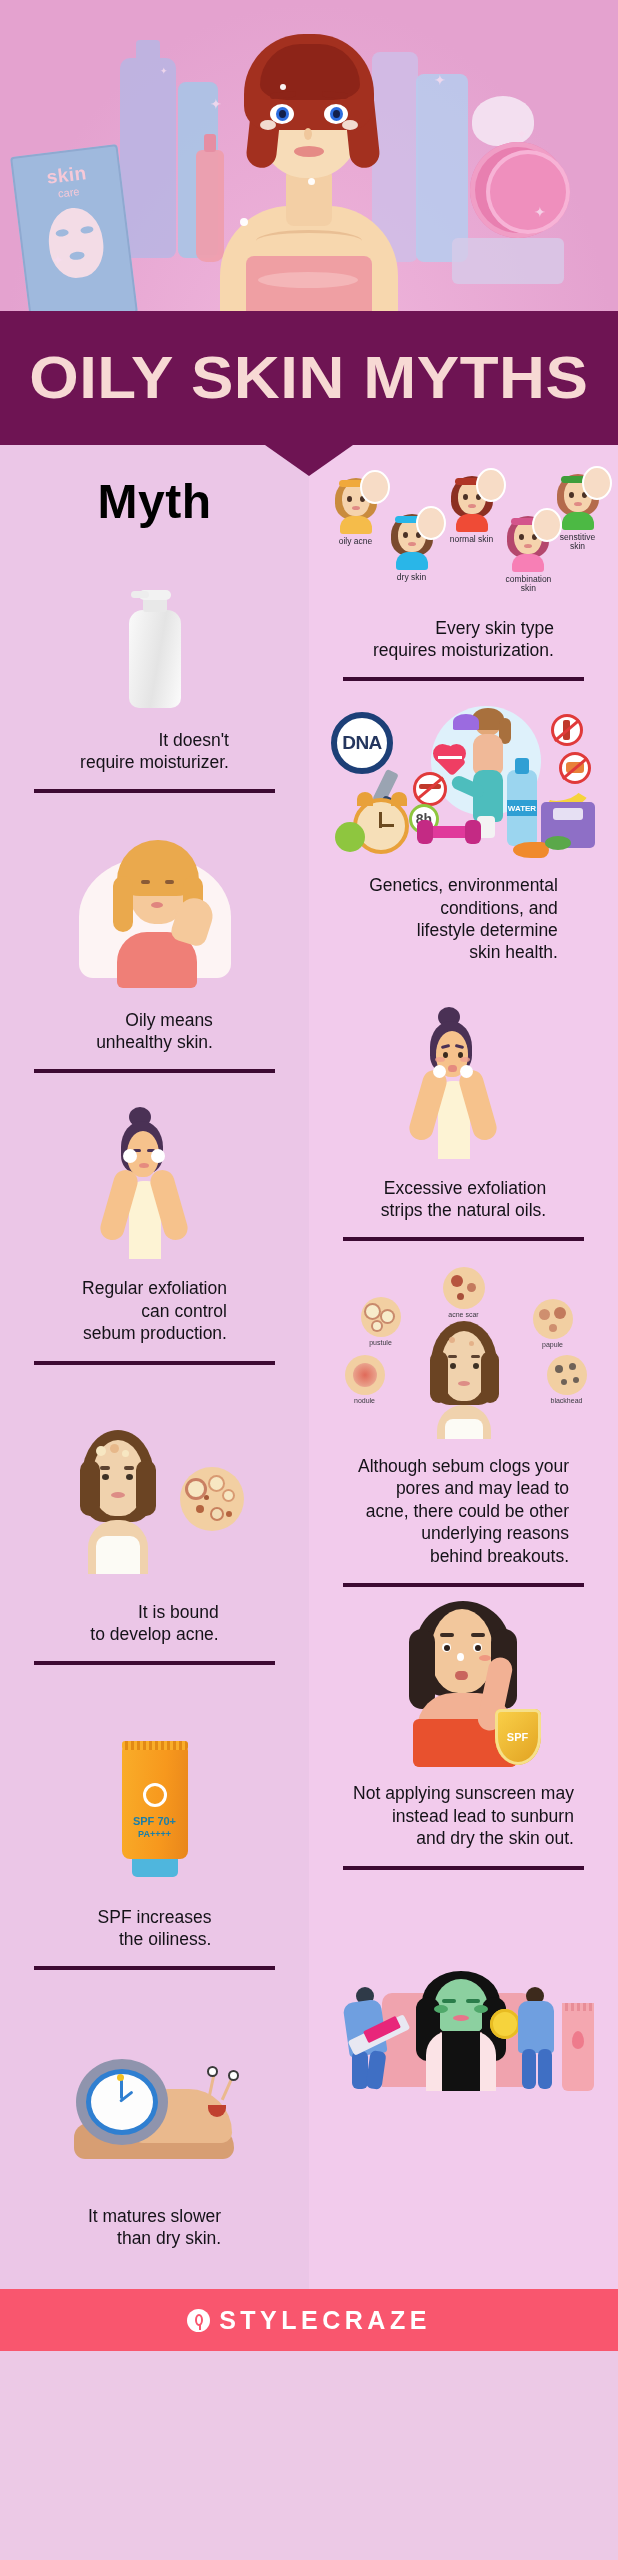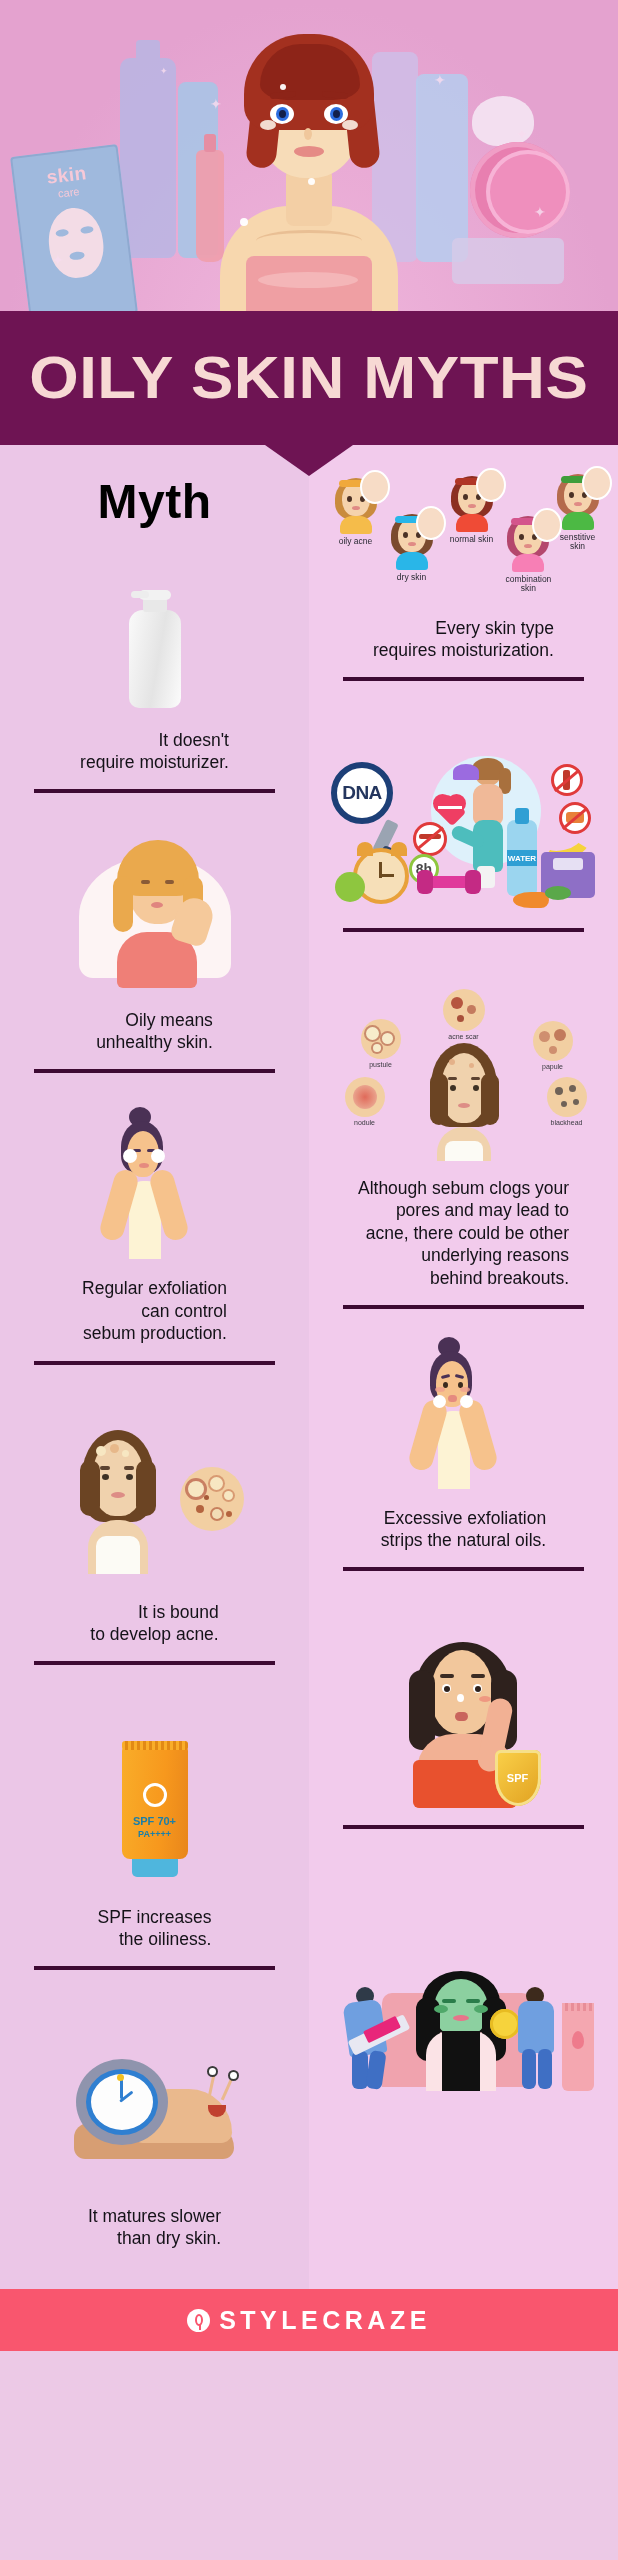--- a/index.html
+++ b/index.html
@@ -572,91 +572,21 @@
 
               <div style="position:absolute;left:208px;top:78px;width:56px;height:36px;border:10px solid #f6d33c;border-color:transparent transparent #f6d33c transparent;border-radius:50%;transform:rotate(-14deg);"></div>
 
               <div style="position:absolute;left:214px;top:106px;width:54px;height:46px;background:#8e6fc6;border-radius:5px;"></div>
               <div style="position:absolute;left:226px;top:112px;width:30px;height:12px;background:#e6e0f3;border-radius:3px;"></div>
 
               <div style="position:absolute;left:186px;top:146px;width:36px;height:16px;background:#f08a2c;border-radius:50% 8px 8px 50%;"></div>
               <div style="position:absolute;left:218px;top:140px;width:26px;height:14px;background:#5aa84a;border-radius:50%;"></div>
             </div>
           </div>
-          <div class="rule"></div>
-        </div>
-      </div>
-
-      <div class="cell" style="height:330px">
-        <div class="cell-inner">
-          <div class="art" style="height:176px">
-            <div style="position:relative;width:266px;height:172px;">
-
-              <div style="position:absolute;left:112px;top:0;">
-                <div class="circleface" style="width:42px;height:42px;margin:0 auto;">
-                  <div class="spot" style="left:8px;top:8px;width:12px;height:12px;background:#b6553f;"></div>
-                  <div class="spot" style="left:24px;top:16px;width:9px;height:9px;background:#c47a5e;"></div>
-                  <div class="spot" style="left:14px;top:26px;width:7px;height:7px;background:#a8503a;"></div>
-                </div>
-                <div style="font-size:7px;color:#3a3a40;text-align:center;margin-top:2px;">acne scar</div>
-              </div>
-
-              <div style="position:absolute;left:30px;top:30px;">
-                <div class="circleface" style="width:40px;height:40px;margin:0 auto;">
-                  <div class="spot" style="left:5px;top:8px;width:13px;height:13px;background:#f7eccb;box-shadow:0 0 0 2px #c98a6c;"></div>
-                  <div class="spot" style="left:21px;top:14px;width:11px;height:11px;background:#f7eccb;box-shadow:0 0 0 2px #c98a6c;"></div>
-                  <div class="spot" style="left:12px;top:25px;width:8px;height:8px;background:#f7eccb;box-shadow:0 0 0 2px #c98a6c;"></div>
-                </div>
-                <div style="font-size:7px;color:#3a3a40;text-align:center;margin-top:2px;">pustule</div>
-              </div>
-
-              <div style="position:absolute;right:24px;top:32px;">
-                <div class="circleface" style="width:40px;height:40px;margin:0 auto;">
-                  <div class="spot" style="left:6px;top:10px;width:11px;height:11px;background:#cf8f6f;"></div>
-                  <div class="spot" style="left:21px;top:8px;width:12px;height:12px;background:#c27a5c;"></div>
-                  <div class="spot" style="left:16px;top:25px;width:8px;height:8px;background:#cf8f6f;"></div>
-                </div>
-                <div style="font-size:7px;color:#3a3a40;text-align:center;margin-top:2px;">papule</div>
-              </div>
-
-              <div style="position:absolute;left:14px;top:88px;">
-                <div class="circleface" style="width:40px;height:40px;margin:0 auto;">
-                  <div class="spot" style="left:8px;top:8px;width:24px;height:24px;background:radial-gradient(circle,#e06a5a 0%,#e89b86 60%,#f0c4a6 100%);"></div>
-                </div>
-                <div style="font-size:7px;color:#3a3a40;text-align:center;margin-top:2px;">nodule</div>
-              </div>
-
-              <div style="position:absolute;right:10px;top:88px;">
-                <div class="circleface" style="width:40px;height:40px;margin:0 auto;">
-                  <div class="spot" style="left:8px;top:10px;width:8px;height:8px;background:#6f6257;"></div>
-                  <div class="spot" style="left:22px;top:8px;width:7px;height:7px;background:#6f6257;"></div>
-                  <div class="spot" style="left:14px;top:24px;width:6px;height:6px;background:#6f6257;"></div>
-                  <div class="spot" style="left:26px;top:22px;width:6px;height:6px;background:#6f6257;"></div>
-                </div>
-                <div style="font-size:7px;color:#3a3a40;text-align:center;margin-top:2px;">blackhead</div>
-              </div>
-
-              <div style="position:absolute;left:94px;top:52px;width:78px;height:120px;">
-                <div style="position:absolute;left:6px;top:2px;width:66px;height:84px;background:#6b4423;border-radius:50% 50% 28% 28%;"></div>
-                <div style="position:absolute;left:16px;top:12px;width:46px;height:70px;background:#f0d2ad;border-radius:50% 50% 44% 44%;"></div>
-                <div style="position:absolute;left:5px;top:32px;width:18px;height:52px;background:#6b4423;border-radius:11px;"></div>
-                <div style="position:absolute;left:56px;top:32px;width:18px;height:52px;background:#6b4423;border-radius:11px;"></div>
-                <div style="position:absolute;left:23px;top:36px;width:9px;height:3px;background:#5c4230;border-radius:2px;"></div>
-                <div style="position:absolute;left:46px;top:36px;width:9px;height:3px;background:#5c4230;border-radius:2px;"></div>
-                <div style="position:absolute;left:25px;top:44px;width:6px;height:6px;background:#3d3125;border-radius:50%;"></div>
-                <div style="position:absolute;left:48px;top:44px;width:6px;height:6px;background:#3d3125;border-radius:50%;"></div>
-                <div style="position:absolute;left:33px;top:62px;width:12px;height:5px;background:#dd8d86;border-radius:50%;"></div>
-                <div style="position:absolute;left:24px;top:18px;width:6px;height:6px;background:#e4b189;border-radius:50%;"></div>
-                <div style="position:absolute;left:44px;top:22px;width:5px;height:5px;background:#e4b189;border-radius:50%;"></div>
-                <div style="position:absolute;left:12px;top:86px;width:54px;height:34px;background:#f0d2ad;border-radius:26px 26px 0 0;"></div>
-                <div style="position:absolute;left:20px;top:100px;width:38px;height:20px;background:#fcfbf5;border-radius:8px 8px 0 0;"></div>
-              </div>
-            </div>
-          </div>
-          <p class="txt">Although sebum clogs your<br>pores and may lead to<br>acne, there could be other<br>underlying reasons<br>behind breakouts.</p>
+          <p class="txt">Genetics, environmental<br>conditions, and<br>lifestyle determine<br>skin health.</p>
           <div class="rule"></div>
         </div>
       </div>
 
       <div class="cell" style="height:278px">
         <div class="cell-inner">
           <div class="art" style="height:160px">
             <div style="position:relative;width:112px;height:152px;">
               <div style="position:absolute;left:30px;top:0;width:22px;height:20px;background:#4a3155;border-radius:50%;"></div>
               <div style="position:absolute;left:22px;top:14px;width:42px;height:52px;background:#4a3155;border-radius:50% 50% 34% 34%;"></div>
@@ -673,20 +603,91 @@
               <div style="position:absolute;left:58px;top:62px;width:24px;height:72px;background:#f6c28c;border-radius:16px;transform:rotate(-16deg);"></div>
               <div style="position:absolute;left:25px;top:58px;width:13px;height:13px;background:#fff;border-radius:50%;"></div>
               <div style="position:absolute;left:52px;top:58px;width:13px;height:13px;background:#fff;border-radius:50%;"></div>
             </div>
           </div>
           <p class="txt">Excessive exfoliation<br>strips the natural oils.</p>
           <div class="rule"></div>
         </div>
       </div>
 
+      <div class="cell" style="height:330px">
+        <div class="cell-inner">
+          <div class="art" style="height:176px">
+            <div style="position:relative;width:266px;height:172px;">
+
+              <div style="position:absolute;left:112px;top:0;">
+                <div class="circleface" style="width:42px;height:42px;margin:0 auto;">
+                  <div class="spot" style="left:8px;top:8px;width:12px;height:12px;background:#b6553f;"></div>
+                  <div class="spot" style="left:24px;top:16px;width:9px;height:9px;background:#c47a5e;"></div>
+                  <div class="spot" style="left:14px;top:26px;width:7px;height:7px;background:#a8503a;"></div>
+                </div>
+                <div style="font-size:7px;color:#3a3a40;text-align:center;margin-top:2px;">acne scar</div>
+              </div>
+
+              <div style="position:absolute;left:30px;top:30px;">
+                <div class="circleface" style="width:40px;height:40px;margin:0 auto;">
+                  <div class="spot" style="left:5px;top:8px;width:13px;height:13px;background:#f7eccb;box-shadow:0 0 0 2px #c98a6c;"></div>
+                  <div class="spot" style="left:21px;top:14px;width:11px;height:11px;background:#f7eccb;box-shadow:0 0 0 2px #c98a6c;"></div>
+                  <div class="spot" style="left:12px;top:25px;width:8px;height:8px;background:#f7eccb;box-shadow:0 0 0 2px #c98a6c;"></div>
+                </div>
+                <div style="font-size:7px;color:#3a3a40;text-align:center;margin-top:2px;">pustule</div>
+              </div>
+
+              <div style="position:absolute;right:24px;top:32px;">
+                <div class="circleface" style="width:40px;height:40px;margin:0 auto;">
+                  <div class="spot" style="left:6px;top:10px;width:11px;height:11px;background:#cf8f6f;"></div>
+                  <div class="spot" style="left:21px;top:8px;width:12px;height:12px;background:#c27a5c;"></div>
+                  <div class="spot" style="left:16px;top:25px;width:8px;height:8px;background:#cf8f6f;"></div>
+                </div>
+                <div style="font-size:7px;color:#3a3a40;text-align:center;margin-top:2px;">papule</div>
+              </div>
+
+              <div style="position:absolute;left:14px;top:88px;">
+                <div class="circleface" style="width:40px;height:40px;margin:0 auto;">
+                  <div class="spot" style="left:8px;top:8px;width:24px;height:24px;background:radial-gradient(circle,#e06a5a 0%,#e89b86 60%,#f0c4a6 100%);"></div>
+                </div>
+                <div style="font-size:7px;color:#3a3a40;text-align:center;margin-top:2px;">nodule</div>
+              </div>
+
+              <div style="position:absolute;right:10px;top:88px;">
+                <div class="circleface" style="width:40px;height:40px;margin:0 auto;">
+                  <div class="spot" style="left:8px;top:10px;width:8px;height:8px;background:#6f6257;"></div>
+                  <div class="spot" style="left:22px;top:8px;width:7px;height:7px;background:#6f6257;"></div>
+                  <div class="spot" style="left:14px;top:24px;width:6px;height:6px;background:#6f6257;"></div>
+                  <div class="spot" style="left:26px;top:22px;width:6px;height:6px;background:#6f6257;"></div>
+                </div>
+                <div style="font-size:7px;color:#3a3a40;text-align:center;margin-top:2px;">blackhead</div>
+              </div>
+
+              <div style="position:absolute;left:94px;top:52px;width:78px;height:120px;">
+                <div style="position:absolute;left:6px;top:2px;width:66px;height:84px;background:#6b4423;border-radius:50% 50% 28% 28%;"></div>
+                <div style="position:absolute;left:16px;top:12px;width:46px;height:70px;background:#f0d2ad;border-radius:50% 50% 44% 44%;"></div>
+                <div style="position:absolute;left:5px;top:32px;width:18px;height:52px;background:#6b4423;border-radius:11px;"></div>
+                <div style="position:absolute;left:56px;top:32px;width:18px;height:52px;background:#6b4423;border-radius:11px;"></div>
+                <div style="position:absolute;left:23px;top:36px;width:9px;height:3px;background:#5c4230;border-radius:2px;"></div>
+                <div style="position:absolute;left:46px;top:36px;width:9px;height:3px;background:#5c4230;border-radius:2px;"></div>
+                <div style="position:absolute;left:25px;top:44px;width:6px;height:6px;background:#3d3125;border-radius:50%;"></div>
+                <div style="position:absolute;left:48px;top:44px;width:6px;height:6px;background:#3d3125;border-radius:50%;"></div>
+                <div style="position:absolute;left:33px;top:62px;width:12px;height:5px;background:#dd8d86;border-radius:50%;"></div>
+                <div style="position:absolute;left:24px;top:18px;width:6px;height:6px;background:#e4b189;border-radius:50%;"></div>
+                <div style="position:absolute;left:44px;top:22px;width:5px;height:5px;background:#e4b189;border-radius:50%;"></div>
+                <div style="position:absolute;left:12px;top:86px;width:54px;height:34px;background:#f0d2ad;border-radius:26px 26px 0 0;"></div>
+                <div style="position:absolute;left:20px;top:100px;width:38px;height:20px;background:#fcfbf5;border-radius:8px 8px 0 0;"></div>
+              </div>
+            </div>
+          </div>
+          <p class="txt">Although sebum clogs your<br>pores and may lead to<br>acne, there could be other<br>underlying reasons<br>behind breakouts.</p>
+          <div class="rule"></div>
+        </div>
+      </div>
+
       <div class="cell" style="height:288px">
         <div class="cell-inner">
           <div class="art" style="height:168px">
             <div style="position:relative;width:170px;height:166px;">
               <div style="position:absolute;left:36px;top:0;width:96px;height:96px;background:#2e211d;border-radius:50% 50% 34% 34%;"></div>
               <div style="position:absolute;left:52px;top:8px;width:62px;height:84px;background:#f2c79c;border-radius:50% 50% 44% 44%;"></div>
               <div style="position:absolute;left:30px;top:28px;width:26px;height:80px;background:#2e211d;border-radius:14px;"></div>
               <div style="position:absolute;left:112px;top:28px;width:26px;height:80px;background:#2e211d;border-radius:14px;"></div>
               <div style="position:absolute;left:61px;top:32px;width:14px;height:4px;background:#3b2b23;border-radius:3px;"></div>
               <div style="position:absolute;left:92px;top:32px;width:14px;height:4px;background:#3b2b23;border-radius:3px;"></div>
@@ -702,20 +703,21 @@
               <div style="position:absolute;left:34px;top:118px;width:104px;height:48px;background:#e8512e;border-radius:6px;"></div>
 
               <div style="position:absolute;left:104px;top:56px;width:24px;height:74px;background:#f2b194;border-radius:12px;transform:rotate(12deg);"></div>
               <div style="position:absolute;left:118px;top:120px;width:22px;height:38px;background:#e8512e;border-radius:10px;transform:rotate(10deg);"></div>
 
               <div style="position:absolute;left:116px;top:108px;width:46px;height:56px;background:linear-gradient(135deg,#fbd24a,#e0a020);border-radius:6px 6px 50% 50%;box-shadow:inset 0 0 0 3px #f6e08a;display:flex;align-items:center;justify-content:center;">
                 <span style="font-size:11px;font-weight:bold;color:#fff;text-align:center;">SPF</span>
               </div>
             </div>
           </div>
+          <p class="txt">Not applying sunscreen may<br>instead lead to sunburn<br>and dry the skin out.</p>
           <div class="rule"></div>
         </div>
       </div>
 
       <div class="cell" style="height:302px">
         <div class="cell-inner">
           <div class="art" style="height:124px">
             <div style="position:relative;width:268px;height:122px;">
 
               <div style="position:absolute;left:52px;top:24px;width:150px;height:94px;background:#f0a3ae;border-radius:10px 10px 0 0;"></div>

